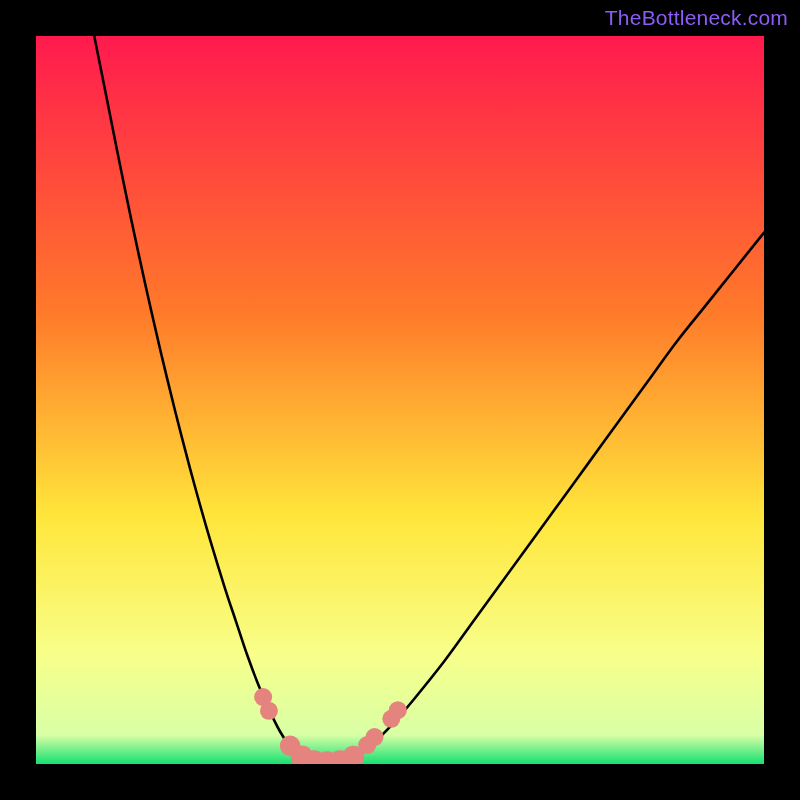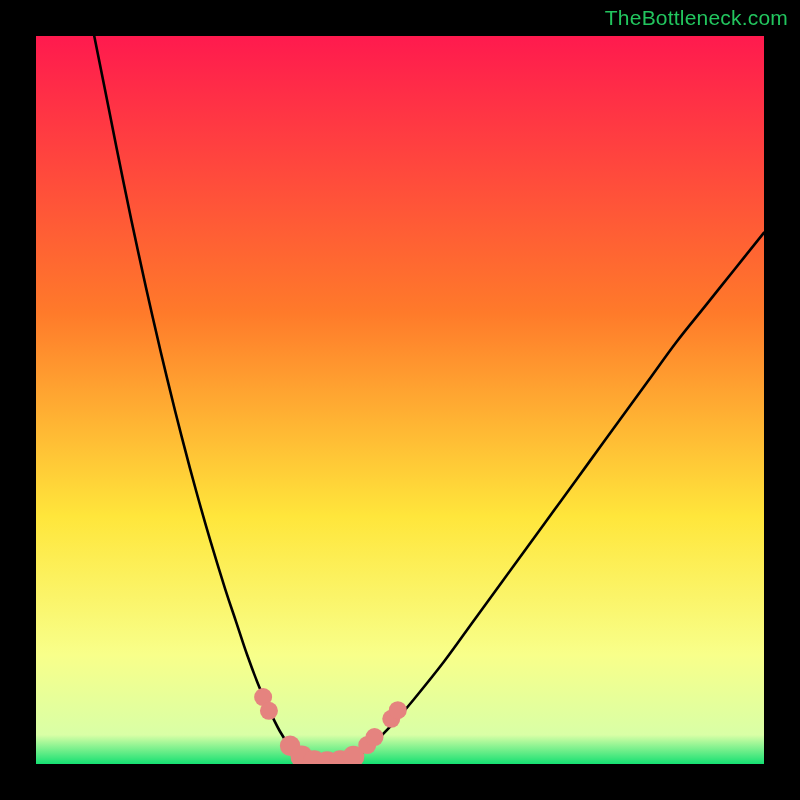--- a/index.html
+++ b/index.html
@@ -26,21 +26,21 @@
     width: 728px;
     height: 728px;
   }
   svg {
     display: block;
   }
   .watermark {
     position: absolute;
     top: 6px;
     right: 12px;
-    color: #22c55e;
+    color: #8b5cf6;
     font-size: 21px;
     font-weight: 400;
     letter-spacing: 0.2px;
   }
 </style>
 </head>
 <body>
 
 <div class="frame">
 

